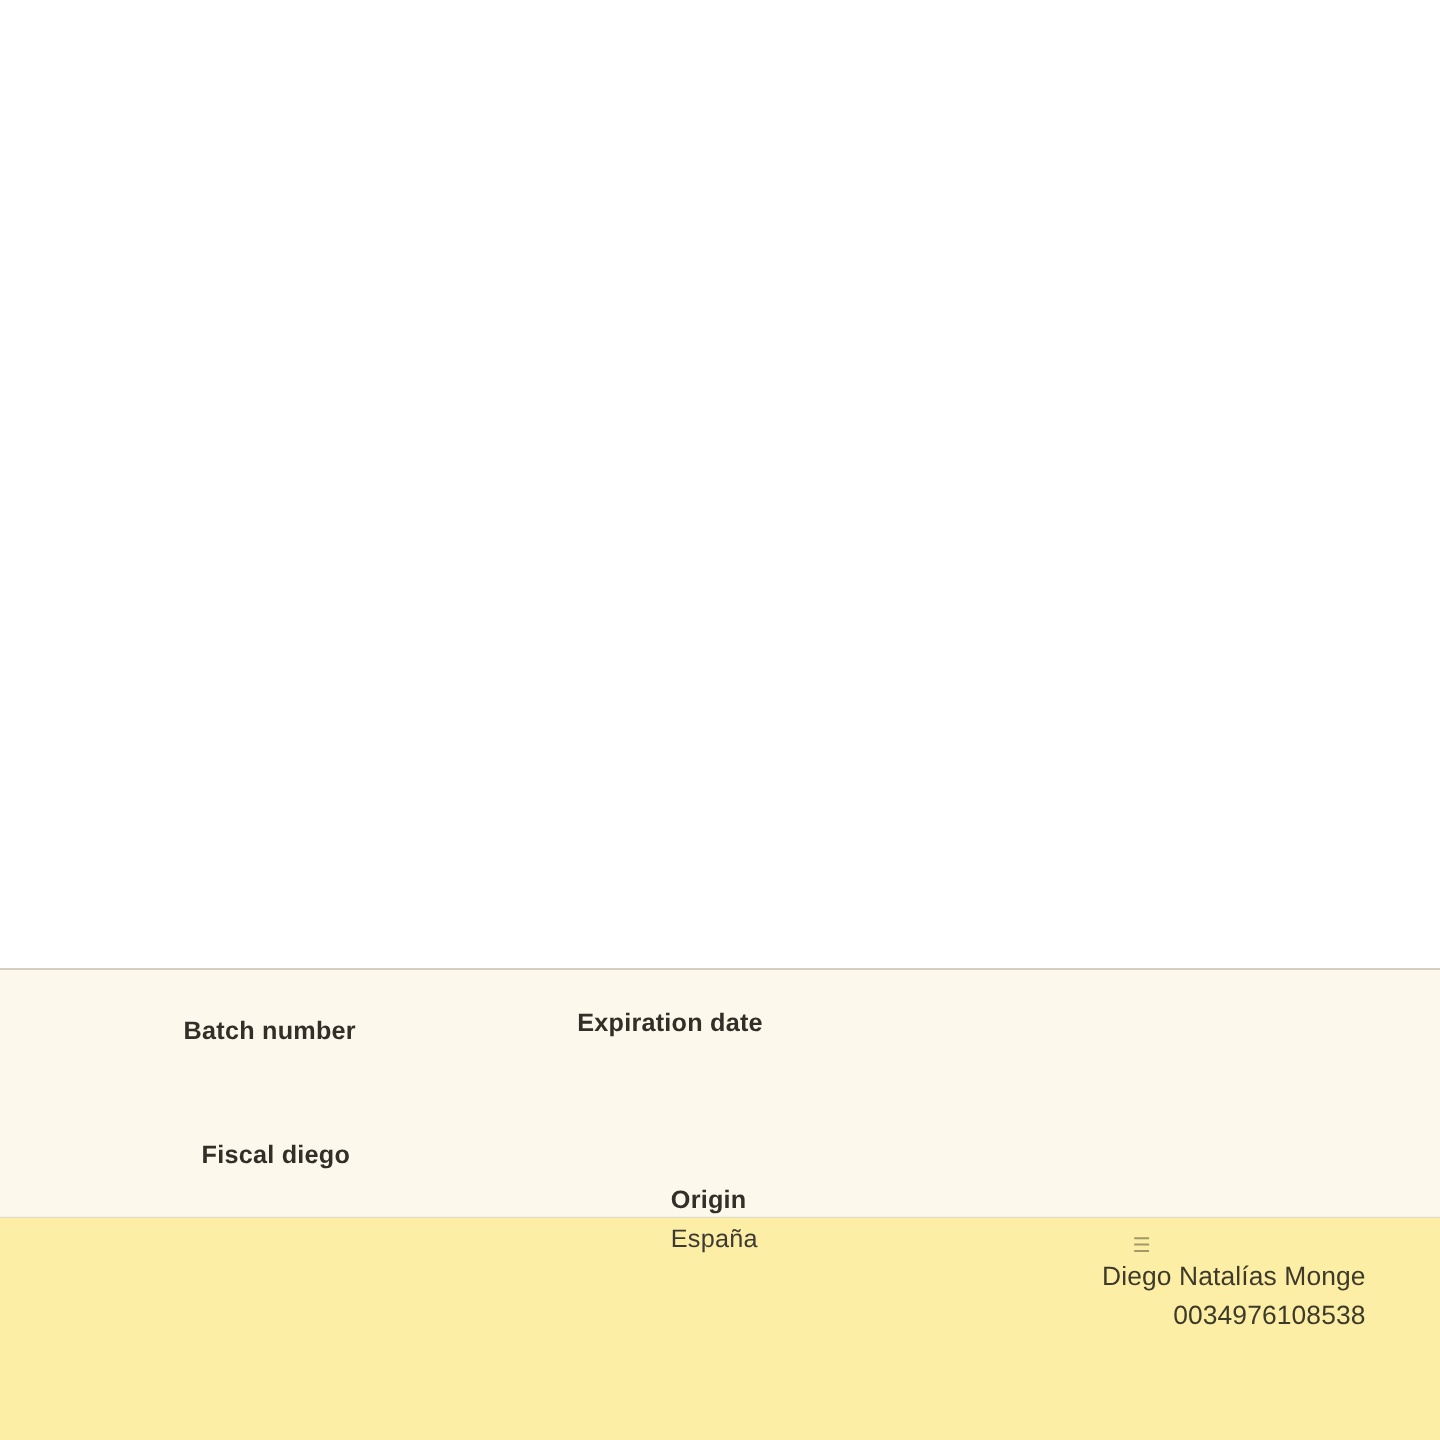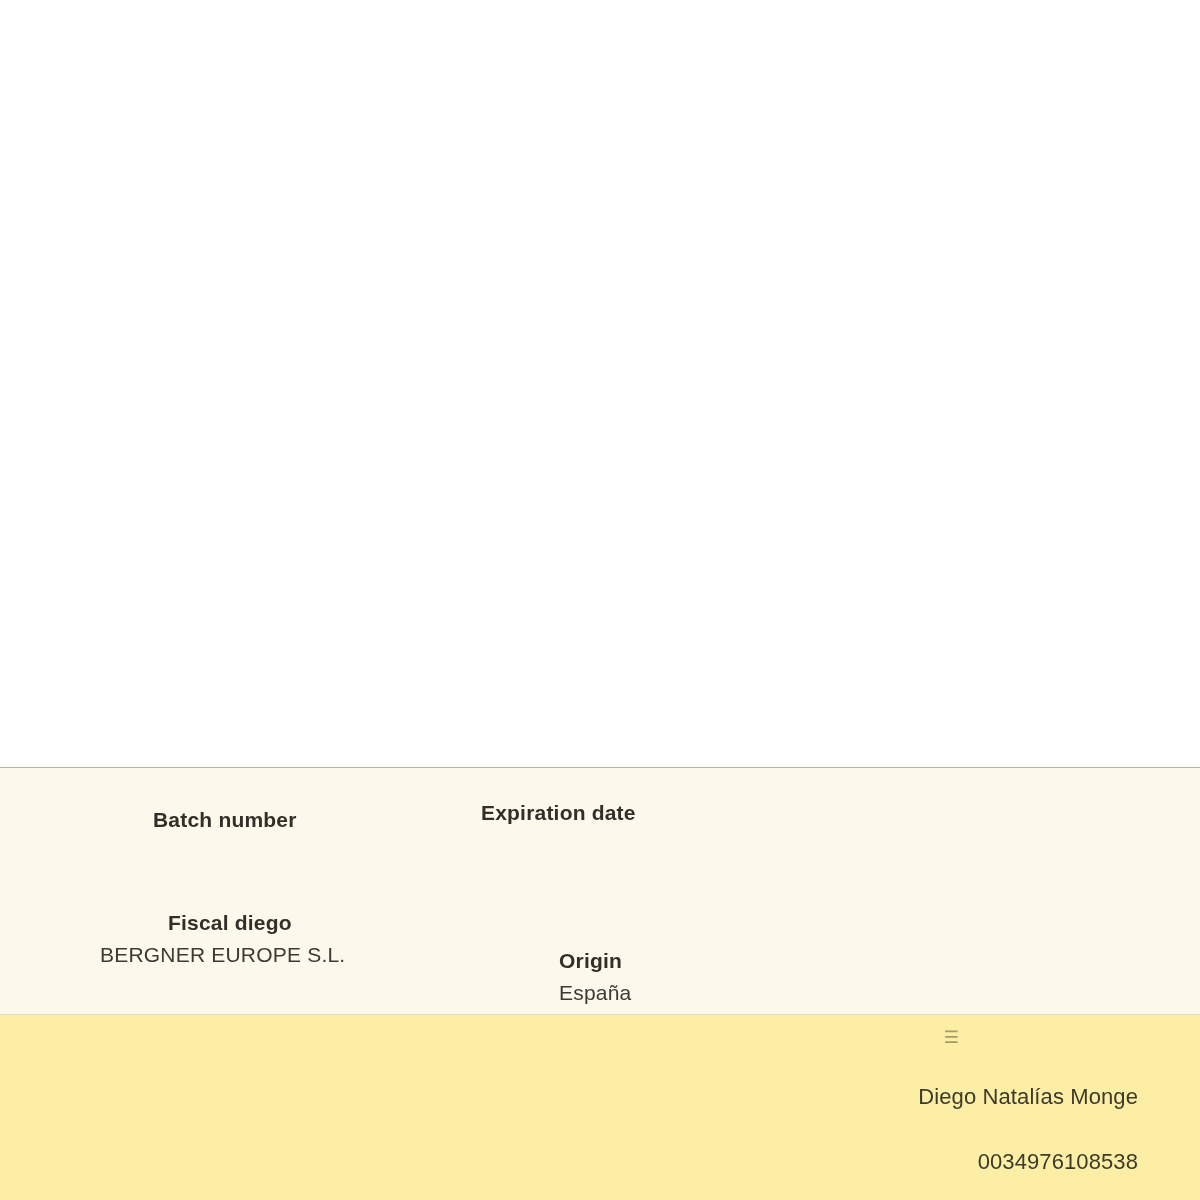--- a/index.html
+++ b/index.html
@@ -28,21 +28,21 @@
     flex: 1 1 auto;
     background: #ffffff;
   }
 
   
   .info-panel {
     position: relative;
     background: #fdf8ec;
     border-top: 1px solid #b9b4a6;
     border-bottom: 1px solid #e2dccb;
-    height: 248px;
+    height: 208px;
     box-sizing: border-box;
   }
 
   .field {
     position: absolute;
   }
 
   .field-label {
     font-weight: bold;
     font-size: 21px;
@@ -88,21 +88,20 @@
     margin-bottom: 2px;
     opacity: 0.55;
   }
 
   .footer-line {
     font-size: 22px;
     color: #3d3a2a;
     letter-spacing: 0.1px;
     line-height: 1.45;
     white-space: nowrap;
-    margin-top: 33px;
   }
 </style>
 </head>
 <body>
 
 <div class="page">
 
   <div class="blank-area"></div>
 
   <div class="info-panel">
@@ -112,21 +111,20 @@
       <div class="field-value"></div>
     </div>
 
     <div class="field" id="field-expiration-date">
       <div class="field-label">Expiration date</div>
       <div class="field-value"></div>
     </div>
 
     <div class="field" id="field-fiscal-name">
       <div class="field-label">Fiscal diego</div>
-      <div class="field-value">BERGNER EUROPE S.L.</div>
     </div>
 
     <div class="field" id="field-origin">
       <div class="field-label">Origin</div>
       <div class="field-value">España</div>
     </div>
 
   </div>
 
   <div class="footer">

